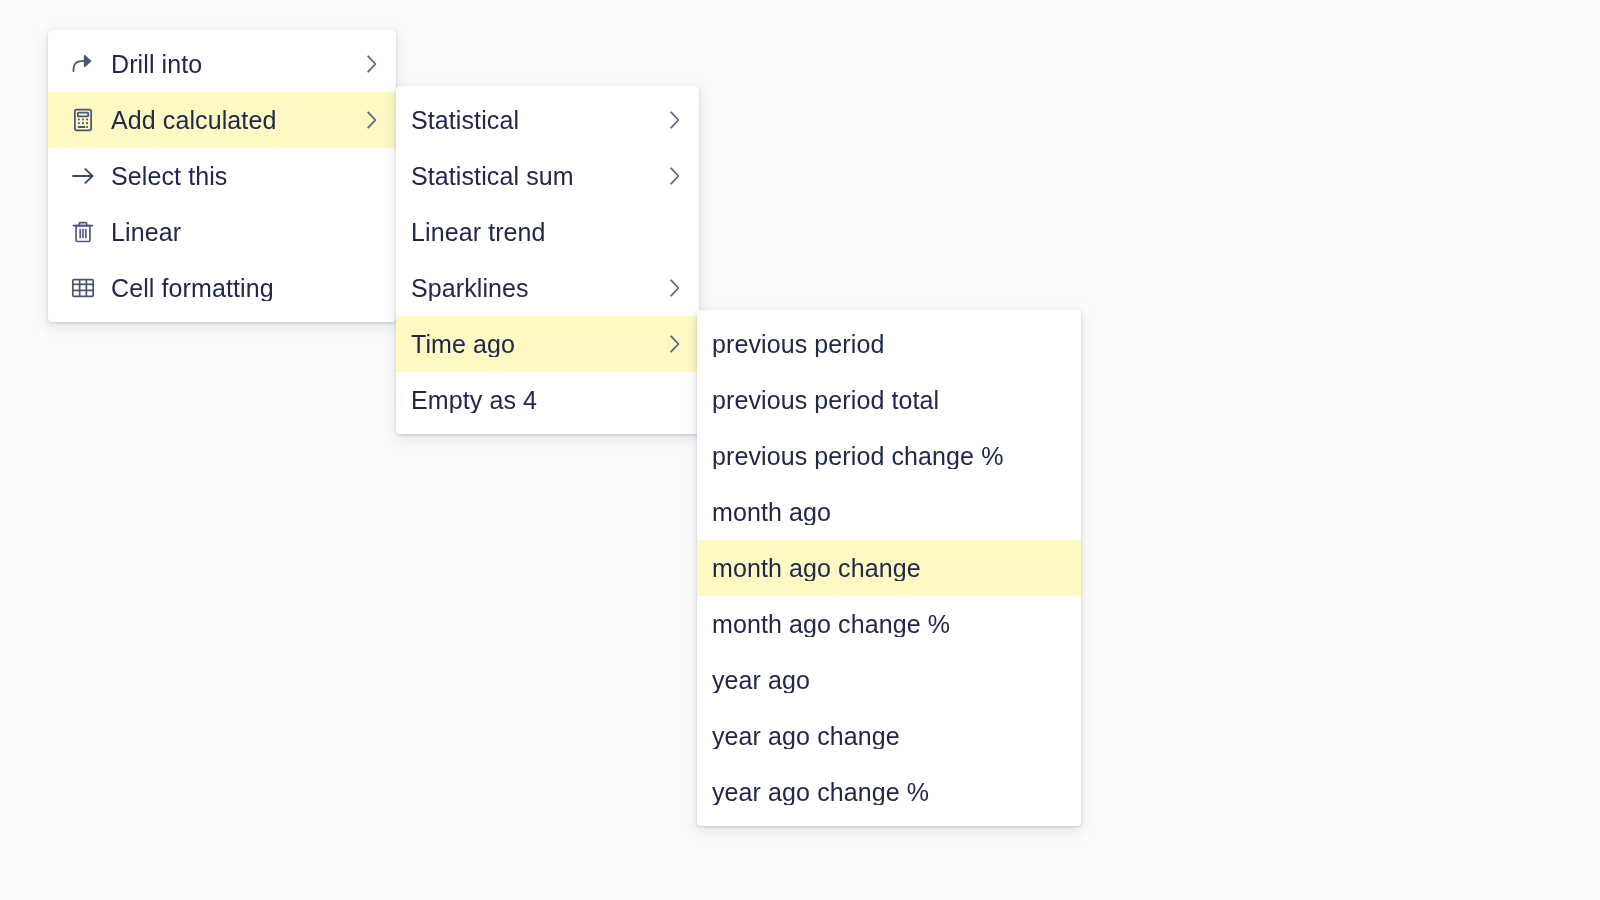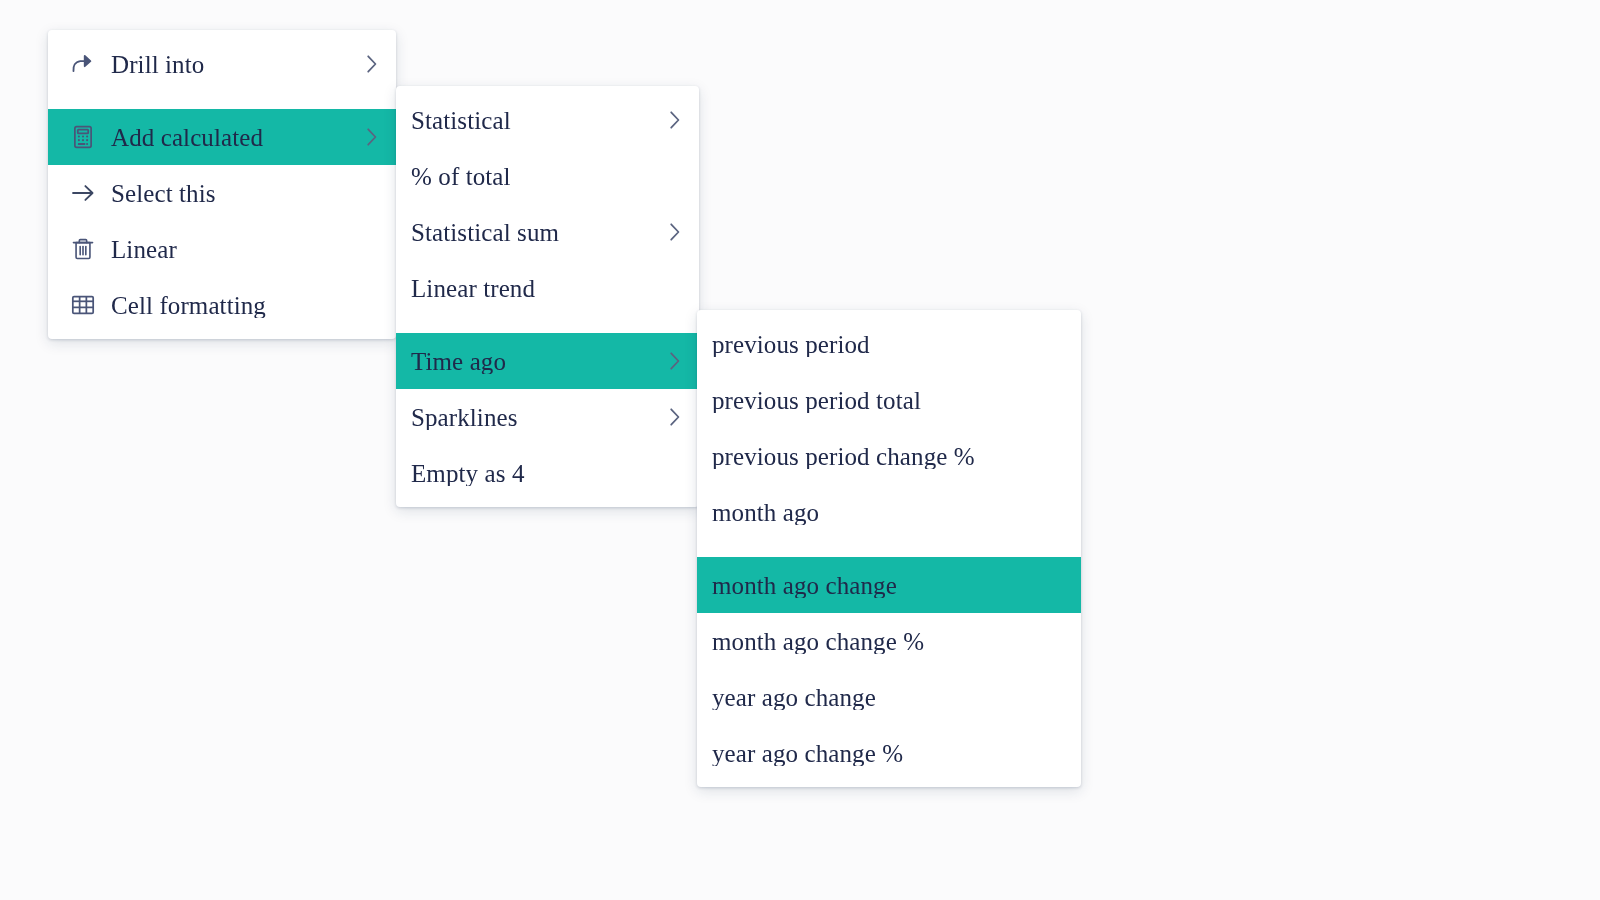--- a/index.html
+++ b/index.html
@@ -41,42 +41,40 @@
     box-sizing: border-box;
     color: #20294a;
     font-size: 25px;
     font-weight: 400;
     line-height: 1;
     white-space: nowrap;
     cursor: default;
     letter-spacing: 0.1px;
   }
   .menu-item.highlighted {
-    background: #14b8a6;
-    margin-top: 17px;
+    background: #fef9c3;
   }
 
   .mi-icon {
     width: 26px;
     height: 26px;
     margin-right: 15px;
     flex: 0 0 26px;
     display: flex;
     align-items: center;
     justify-content: center;
   }
   .mi-icon svg {
     display: block;
   }
 
   .mi-label {
     flex: 1 1 auto;
     overflow: hidden;
     text-overflow: ellipsis;
-    font-family: Liberation Serif, serif;
   }
 
   .mi-chevron {
     flex: 0 0 auto;
     width: 18px;
     height: 26px;
     display: flex;
     align-items: center;
     justify-content: center;
     margin-left: 12px;
@@ -185,60 +183,52 @@
 <div class="menu-panel" id="panel-calc">
     <div class="menu-item no-icon">
       <span class="mi-label">Statistical</span>
       <span class="mi-chevron">
         <svg width="15" height="22" viewBox="0 0 12 20" fill="none" stroke="#5b6480" stroke-width="1.6" stroke-linecap="round" stroke-linejoin="round">
           <polyline points="3,3 9.6,10 3,17"></polyline>
         </svg>
       </span>
     </div>
     <div class="menu-item no-icon">
-      <span class="mi-label">% of total</span>
-      <span class="mi-chevron empty">
-        <svg width="15" height="22" viewBox="0 0 12 20" fill="none" stroke="#5b6480" stroke-width="1.6" stroke-linecap="round" stroke-linejoin="round">
-          <polyline points="3,3 9.6,10 3,17"></polyline>
-        </svg>
-      </span>
-    </div>
-    <div class="menu-item no-icon">
       <span class="mi-label">Statistical sum</span>
       <span class="mi-chevron">
         <svg width="15" height="22" viewBox="0 0 12 20" fill="none" stroke="#5b6480" stroke-width="1.6" stroke-linecap="round" stroke-linejoin="round">
           <polyline points="3,3 9.6,10 3,17"></polyline>
         </svg>
       </span>
     </div>
     <div class="menu-item no-icon">
       <span class="mi-label">Linear trend</span>
       <span class="mi-chevron empty">
+        <svg width="15" height="22" viewBox="0 0 12 20" fill="none" stroke="#5b6480" stroke-width="1.6" stroke-linecap="round" stroke-linejoin="round">
+          <polyline points="3,3 9.6,10 3,17"></polyline>
+        </svg>
+      </span>
+    </div>
+    <div class="menu-item no-icon">
+      <span class="mi-label">Sparklines</span>
+      <span class="mi-chevron">
         <svg width="15" height="22" viewBox="0 0 12 20" fill="none" stroke="#5b6480" stroke-width="1.6" stroke-linecap="round" stroke-linejoin="round">
           <polyline points="3,3 9.6,10 3,17"></polyline>
         </svg>
       </span>
     </div>
     <div class="menu-item highlighted no-icon">
       <span class="mi-label">Time ago</span>
       <span class="mi-chevron">
         <svg width="15" height="22" viewBox="0 0 12 20" fill="none" stroke="#5b6480" stroke-width="1.6" stroke-linecap="round" stroke-linejoin="round">
           <polyline points="3,3 9.6,10 3,17"></polyline>
         </svg>
       </span>
     </div>
     <div class="menu-item no-icon">
-      <span class="mi-label">Sparklines</span>
-      <span class="mi-chevron">
-        <svg width="15" height="22" viewBox="0 0 12 20" fill="none" stroke="#5b6480" stroke-width="1.6" stroke-linecap="round" stroke-linejoin="round">
-          <polyline points="3,3 9.6,10 3,17"></polyline>
-        </svg>
-      </span>
-    </div>
-    <div class="menu-item no-icon">
       <span class="mi-label">Empty as 4</span>
       <span class="mi-chevron empty">
         <svg width="15" height="22" viewBox="0 0 12 20" fill="none" stroke="#5b6480" stroke-width="1.6" stroke-linecap="round" stroke-linejoin="round">
           <polyline points="3,3 9.6,10 3,17"></polyline>
         </svg>
       </span>
     </div>
   </div>
 
 <div class="menu-panel" id="panel-timeago">
@@ -284,20 +274,28 @@
     </div>
     <div class="menu-item no-icon">
       <span class="mi-label">month ago change %</span>
       <span class="mi-chevron empty">
         <svg width="15" height="22" viewBox="0 0 12 20" fill="none" stroke="#5b6480" stroke-width="1.6" stroke-linecap="round" stroke-linejoin="round">
           <polyline points="3,3 9.6,10 3,17"></polyline>
         </svg>
       </span>
     </div>
     <div class="menu-item no-icon">
+      <span class="mi-label">year ago</span>
+      <span class="mi-chevron empty">
+        <svg width="15" height="22" viewBox="0 0 12 20" fill="none" stroke="#5b6480" stroke-width="1.6" stroke-linecap="round" stroke-linejoin="round">
+          <polyline points="3,3 9.6,10 3,17"></polyline>
+        </svg>
+      </span>
+    </div>
+    <div class="menu-item no-icon">
       <span class="mi-label">year ago change</span>
       <span class="mi-chevron empty">
         <svg width="15" height="22" viewBox="0 0 12 20" fill="none" stroke="#5b6480" stroke-width="1.6" stroke-linecap="round" stroke-linejoin="round">
           <polyline points="3,3 9.6,10 3,17"></polyline>
         </svg>
       </span>
     </div>
     <div class="menu-item no-icon">
       <span class="mi-label">year ago change %</span>
       <span class="mi-chevron empty">

